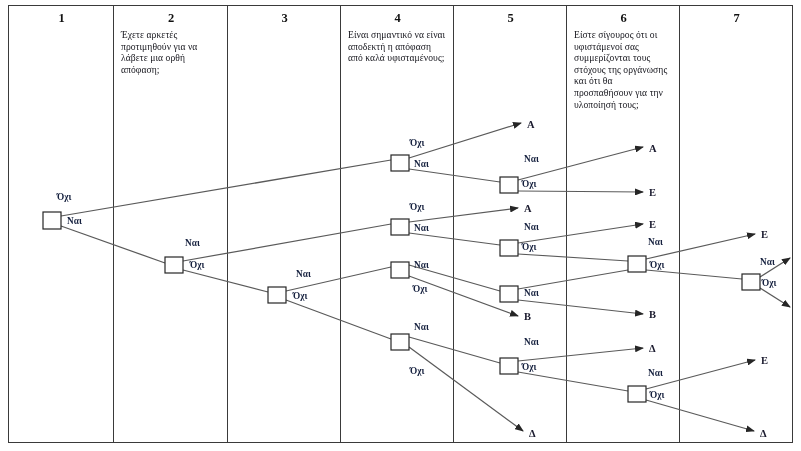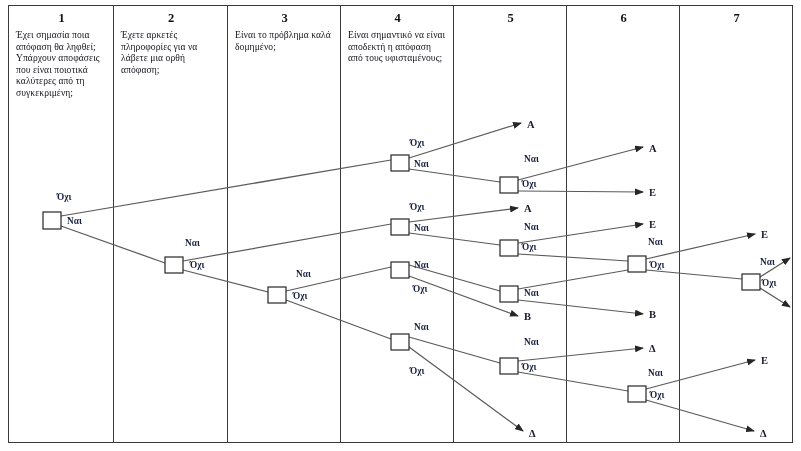--- a/index.html
+++ b/index.html
@@ -92,39 +92,38 @@
 
   <div class="col-divider" style="left:113px"></div>
   <div class="col-divider" style="left:227px"></div>
   <div class="col-divider" style="left:340px"></div>
   <div class="col-divider" style="left:453px"></div>
   <div class="col-divider" style="left:566px"></div>
   <div class="col-divider" style="left:679px"></div>
 
   <div class="col-head" style="left:9px;width:104px">
     <div class="col-num">1</div>
-    <div class="col-text">Έχει σημασία ποια απόφαση θα ληφθεί; Υπάρχουν αποφάσεις που είναι ποιοτικά καλύτερες από τη συγκεκριμένη;</div>
   </div>
   <div class="col-head" style="left:114px;width:113px">
     <div class="col-num">2</div>
-    <div class="col-text">Έχετε αρκετές πληροφορίες για να λάβετε μια ορθή απόφαση;</div>
+    <div class="col-text">Έχετε αρκετές προτιμηθούν για να λάβετε μια ορθή απόφαση;</div>
   </div>
   <div class="col-head" style="left:228px;width:112px">
     <div class="col-num">3</div>
-    <div class="col-text">Είναι το πρόβλημα καλά δομημένο;</div>
   </div>
   <div class="col-head" style="left:341px;width:112px">
     <div class="col-num">4</div>
-    <div class="col-text">Είναι σημαντικό να είναι αποδεκτή η απόφαση από τους υφισταμένους;</div>
+    <div class="col-text">Είναι σημαντικό να είναι αποδεκτή η απόφαση από καλά υφισταμένους;</div>
   </div>
   <div class="col-head" style="left:454px;width:112px">
     <div class="col-num">5</div>
   </div>
   <div class="col-head" style="left:567px;width:112px">
     <div class="col-num">6</div>
+    <div class="col-text">Είστε σίγουρος ότι οι υφιστάμενοί σας συμμερίζονται τους στόχους της οργάνωσης και ότι θα προσπαθήσουν για την υλοποίησή τους;</div>
   </div>
   <div class="col-head" style="left:680px;width:112px">
     <div class="col-num">7</div>
   </div>
 
   <svg id="tree" viewBox="0 0 801 451">
     <defs>
       <marker id="arrowhead" markerWidth="9" markerHeight="7" refX="8" refY="3.5" orient="auto" markerUnits="userSpaceOnUse">
         <polygon points="0 0, 9 3.5, 0 7" fill="#262626"></polygon>
       </marker>

